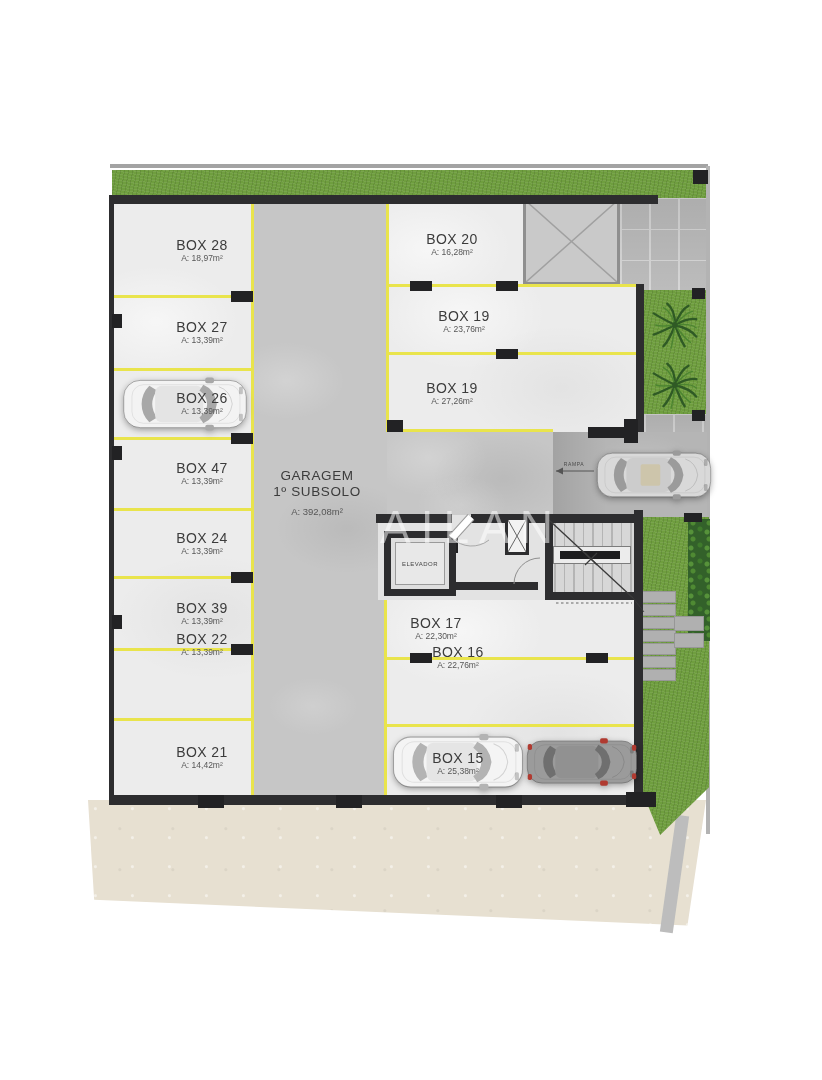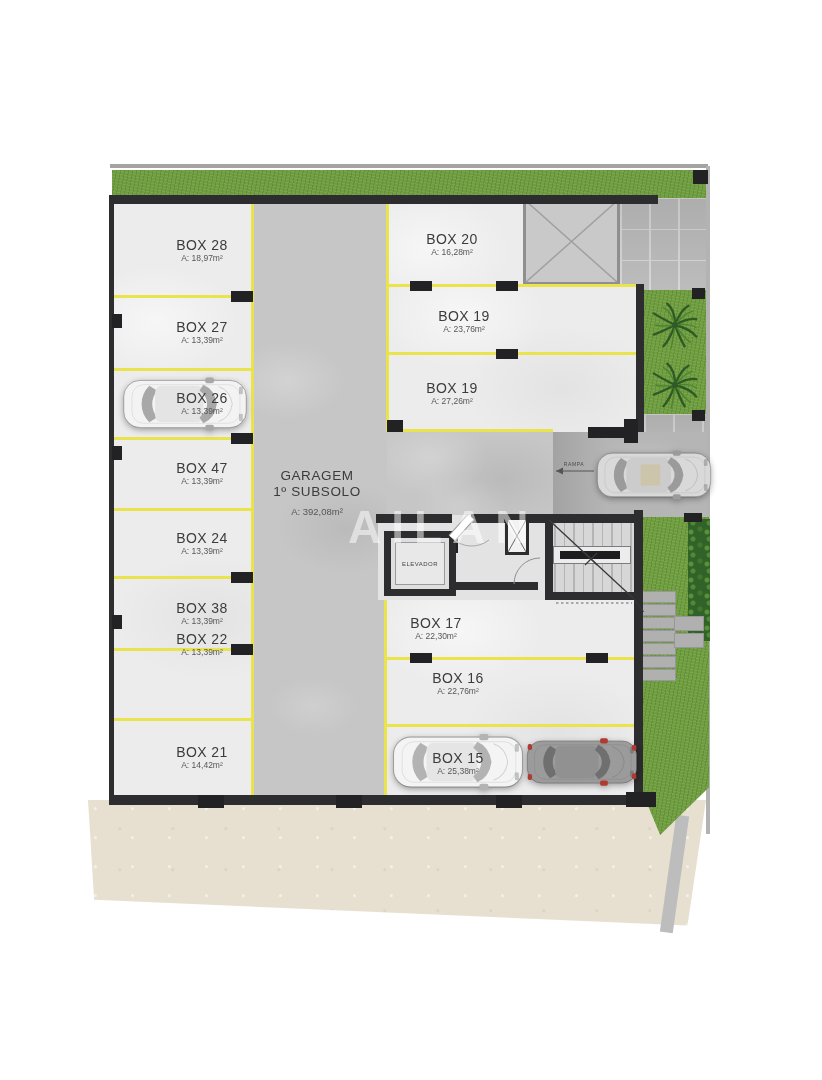--- a/index.html
+++ b/index.html
@@ -40,21 +40,21 @@
   .label{position:absolute;z-index:30;text-align:center;color:#3c3c3c;line-height:1.15;}
   .label .bname{font-size:14px;letter-spacing:.4px;}
   .label .barea{font-size:8.5px;color:#565656;margin-top:1px;}
   .garlabel{position:absolute;z-index:30;text-align:center;color:#3c3c3c;line-height:1.2;}
   .garlabel .t{font-size:13.5px;letter-spacing:.6px;}
   .garlabel .a{font-size:9.5px;color:#565656;margin-top:6px;}
   .tinylabel{position:absolute;z-index:30;text-align:center;color:#4a4a4a;}
   .stairfloor{position:absolute;background-color:#d7d7d7;z-index:5;
     background-image:repeating-linear-gradient(90deg, rgba(0,0,0,.16) 0 1.2px, transparent 1.2px 9.5px);}
   .watermark{position:absolute;z-index:40;color:rgba(255,255,255,.52);font-size:46px;
-    letter-spacing:10px;font-weight:700;white-space:nowrap;}
+    letter-spacing:10px;font-weight:400;white-space:nowrap;margin-left:32px;}
   svg.caricon{position:absolute;z-index:20;filter:drop-shadow(0 2px 3px rgba(0,0,0,.35));}
 </style>
 </head>
 <body>
 
 <div id="stage">
 
   <svg width="0" height="0" style="position:absolute" aria-hidden="true">
     <defs>
       <g id="car-shape">
@@ -276,21 +276,21 @@
   </div>
   <div class="label" style="left:142px;top:460px;width:120px;">
     <div class="bname">BOX 47</div>
     <div class="barea">A: 13,39m²</div>
   </div>
   <div class="label" style="left:142px;top:530px;width:120px;">
     <div class="bname">BOX 24</div>
     <div class="barea">A: 13,39m²</div>
   </div>
   <div class="label" style="left:142px;top:600px;width:120px;">
-    <div class="bname">BOX 38</div>
+    <div class="bname">BOX 39</div>
     <div class="barea">A: 13,39m²</div>
   </div>
   <div class="label" style="left:142px;top:631px;width:120px;">
     <div class="bname">BOX 22</div>
     <div class="barea">A: 13,39m²</div>
   </div>
   <div class="label" style="left:142px;top:744px;width:120px;">
     <div class="bname">BOX 21</div>
     <div class="barea">A: 14,42m²</div>
   </div>
@@ -303,21 +303,21 @@
     <div class="barea">A: 23,76m²</div>
   </div>
   <div class="label" style="left:392px;top:380px;width:120px;">
     <div class="bname">BOX 19</div>
     <div class="barea">A: 27,26m²</div>
   </div>
   <div class="label" style="left:376px;top:615px;width:120px;">
     <div class="bname">BOX 17</div>
     <div class="barea">A: 22,30m²</div>
   </div>
-  <div class="label" style="left:398px;top:670px;width:120px;">
+  <div class="label" style="left:398px;top:644px;width:120px;">
     <div class="bname">BOX 16</div>
     <div class="barea">A: 22,76m²</div>
   </div>
   <div class="label" style="left:398px;top:750px;width:120px;">
     <div class="bname">BOX 15</div>
     <div class="barea">A: 25,38m²</div>
   </div>
 
   <div class="garlabel" style="left:237px;top:468px;width:160px;">
     <div class="t">GARAGEM</div>

